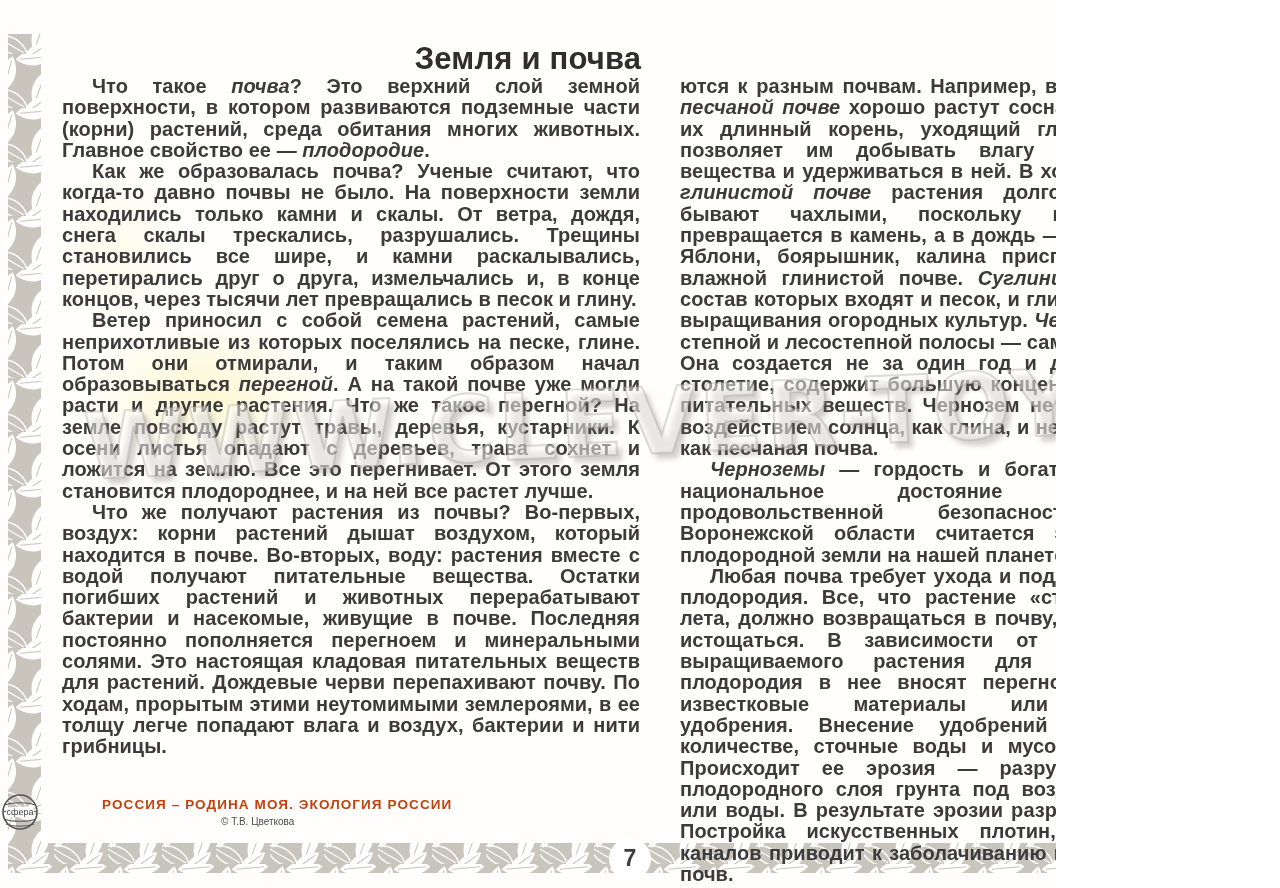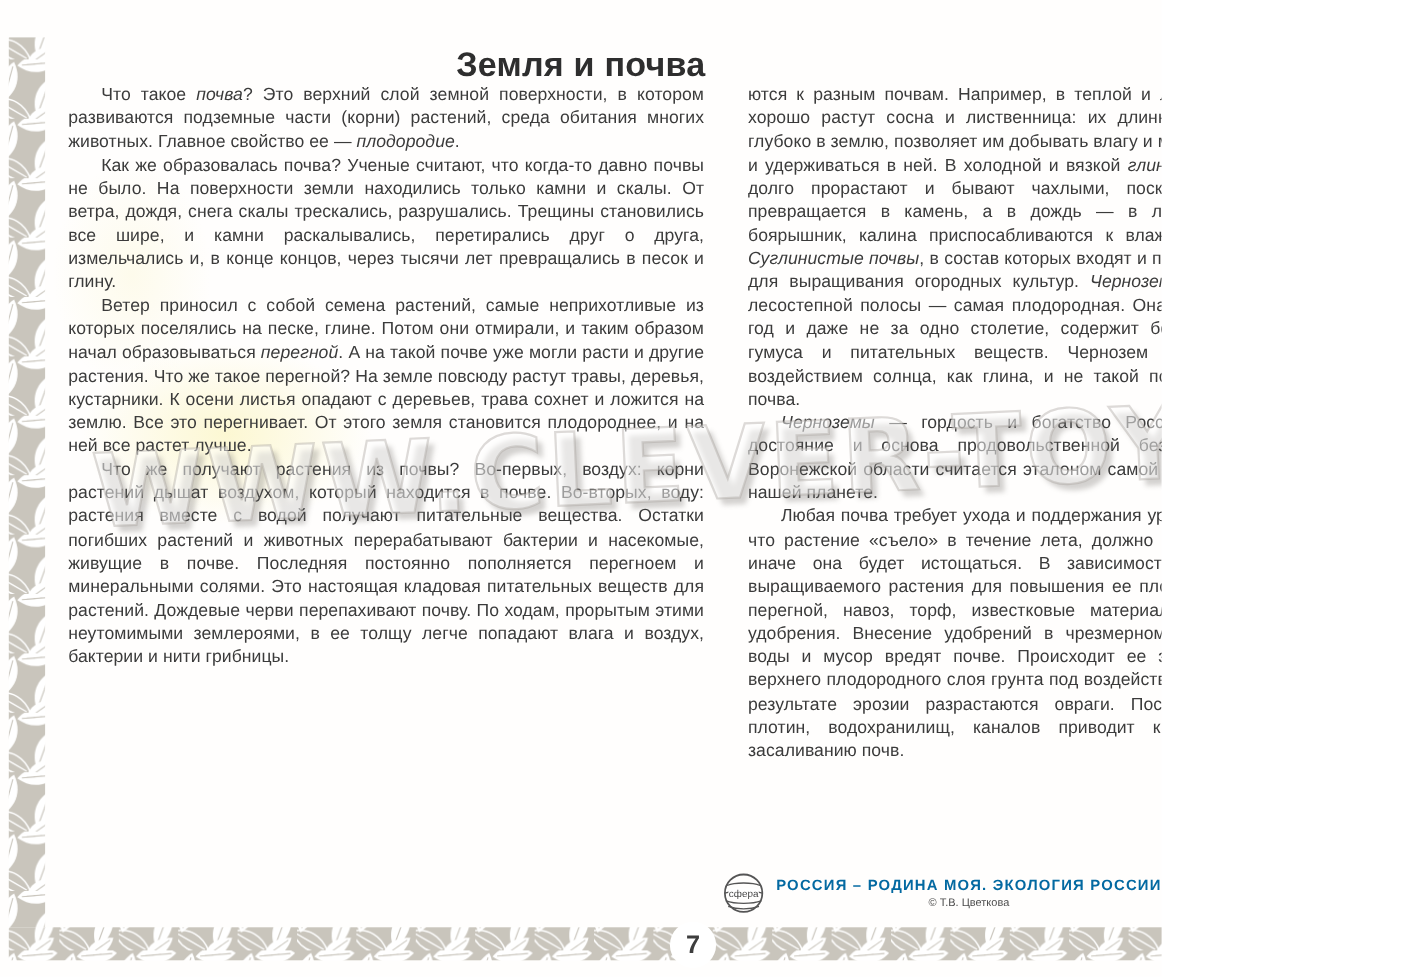--- a/index.html
+++ b/index.html
@@ -17,41 +17,41 @@
   .title{
     position:absolute;left:0;top:20px;width:100%;text-align:center;z-index:2;
     font-size:31px;font-weight:bold;color:#2e2e2e;letter-spacing:0.2px;
   }
   
   .col{position:absolute;top:76px;z-index:2;color:#3b3b3b;}
   .col-left{left:62px;width:578px;}
   .col-right{left:660px;width:552px;margin-left:20px;}
   .col p{
     margin:0;padding:0;text-indent:30px;text-align:justify;
-    font-size:16px;line-height:21.3px;letter-spacing:0.05px;
+    font-size:20px;line-height:21.3px;letter-spacing:0.05px;font-weight:bold;
   }
   .col p.cont{text-indent:0;}
   .col i{font-style:italic;}
   
   .watermark{
     position:absolute;left:84px;top:394px;z-index:5;white-space:nowrap;
     font-family:"DejaVu Sans",sans-serif;font-weight:bold;font-size:92px;letter-spacing:3px;
     color:rgba(255,255,255,0.48);
     -webkit-text-stroke:2px rgba(165,161,154,0.38);
     text-shadow:5px 6px 5px rgba(110,107,102,0.30);
     transform:rotate(-2.6deg);transform-origin:left center;
     pointer-events:none;
   }
   
   .footer{
     position:absolute;left:0;top:792px;width:100%;z-index:2;
-    display:flex;justify-content:flex-end;align-items:center;gap:10px;
+    display:flex;justify-content:flex-start;align-items:center;gap:23px;
   }
   .footer .ftext{text-align:center;}
-  .footer .series{font-size:13.5px;font-weight:bold;letter-spacing:1.1px;color:#0369a1;}
+  .footer .series{font-size:13.5px;font-weight:bold;letter-spacing:1.1px;color:#c2410c;margin-left:39px;}
   .footer .copyright{font-size:10px;color:#4c4c4c;margin-top:4px;}
   
   .frame{position:absolute;left:0;top:0;z-index:1;pointer-events:none;}
   .pagenum{
     position:absolute;left:610px;top:845px;width:40px;z-index:3;text-align:center;
     font-size:23px;font-weight:bold;color:#3d3d3d;
   }
 </style>
 </head>
 <body>

